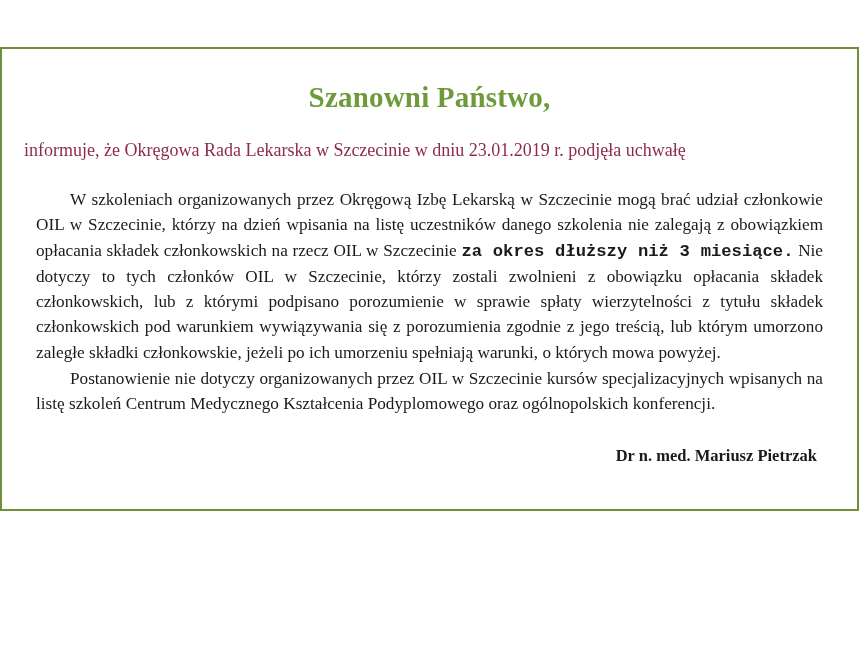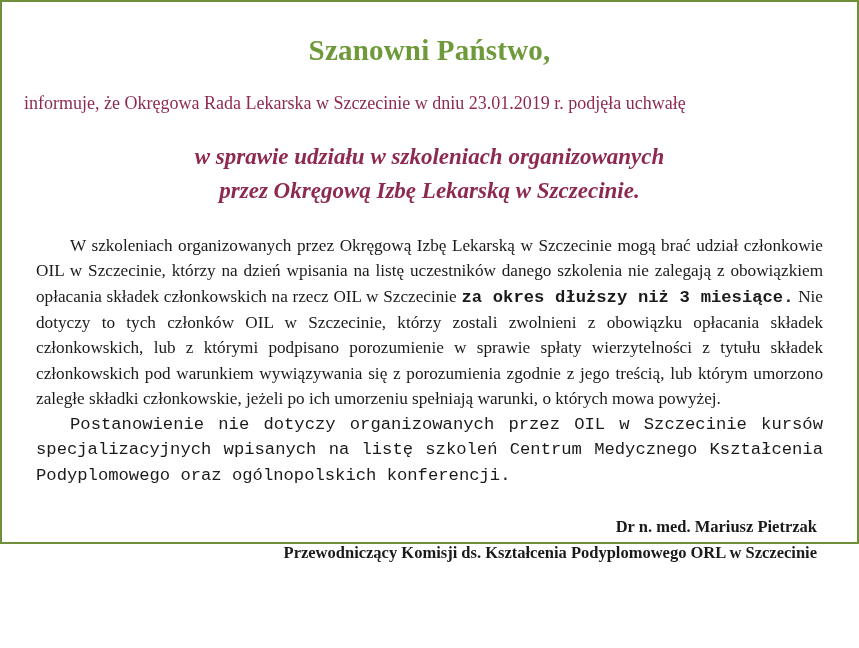--- a/index.html
+++ b/index.html
@@ -9,24 +9,25 @@
   }
   body {
     width: 859px;
     height: 648px;
     font-family: "Liberation Serif", serif;
     overflow: hidden;
   }
   .page {
     box-sizing: border-box;
     width: 859px;
-    height: 544px;
+    height: 464px;
     border: 2px solid #6f8f3a;
     padding: 26px 22px 10px 22px;
     background: #ffffff;
+    margin-top: 47px;
   }
   .headline {
     text-align: center;
     font-weight: bold;
     font-size: 29px;
     color: #6f9a3c;
     letter-spacing: 0.2px;
     margin: 6px 0 26px 0;
   }
   .subhead {
@@ -63,21 +64,20 @@
     line-height: 1.47;
     text-align: justify;
     padding: 0 12px;
   }
   .body-text p {
     margin: 0;
     text-indent: 34px;
   }
   .body-text p + p {
     margin-top: 1px;
-    font-family: Liberation Mono, monospace;
   }
   .body-text .bold {
     font-weight: bold;
     font-family: Liberation Mono, monospace;
   }
   .signature {
     margin-top: 26px;
     padding-right: 18px;
     text-align: right;
     font-weight: bold;
@@ -93,28 +93,23 @@
 </head>
 <body>
 
 <div class="page">
 
   <div class="headline">Szanowni Państwo,</div>
 
 
   <div class="info-line">informuje, że Okręgowa Rada Lekarska w Szczecinie w dniu 23.01.2019 r. podjęła uchwałę</div>
 
-  <div class="topic">
-    <span>w sprawie udziału w szkoleniach organizowanych</span>
-    <span class="line2">przez Okręgową Izbę Lekarską w Szczecinie.</span>
-  </div>
 
   <div class="body-text">
     <p><span>W szkoleniach organizowanych przez Okręgową Izbę Lekarską w Szczecinie mogą brać udział członkowie OIL w Szczecinie, którzy na dzień wpisania na listę uczestników danego szkolenia nie zalegają z obowiązkiem opłacania składek członkowskich na rzecz OIL w Szczecinie </span><span class="bold">za okres dłuższy niż 3 miesiące.</span><span> Nie dotyczy to tych członków OIL w Szczecinie, którzy zostali zwolnieni z obowiązku opłacania składek członkowskich, lub z którymi podpisano porozumienie w sprawie spłaty wierzytelności z tytułu składek członkowskich pod warunkiem wywiązywania się z porozumienia zgodnie z jego treścią, lub którym umorzono zaległe składki członkowskie, jeżeli po ich umorzeniu spełniają warunki, o których mowa powyżej.</span></p>
     <p>Postanowienie nie dotyczy organizowanych przez OIL w Szczecinie kursów specjalizacyjnych wpisanych na listę szkoleń Centrum Medycznego Kształcenia Podyplomowego oraz ogólnopolskich konferencji.</p>
   </div>
 
   <div class="signature">
     <span>Dr n. med. Mariusz Pietrzak</span>
-    <span class="role">Przewodniczący Komisji ds. Kształcenia Podyplomowego ORL w Szczecinie</span>
   </div>
 
 </div>
 
 </body></html>

